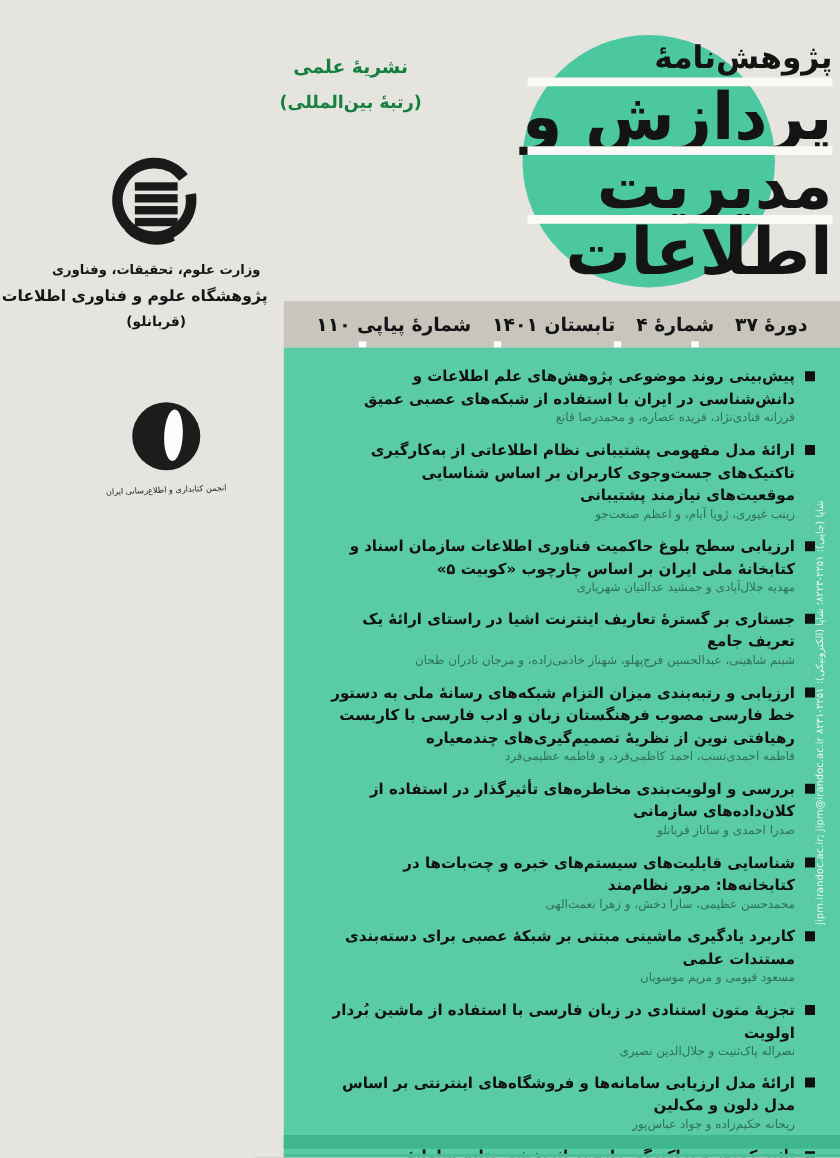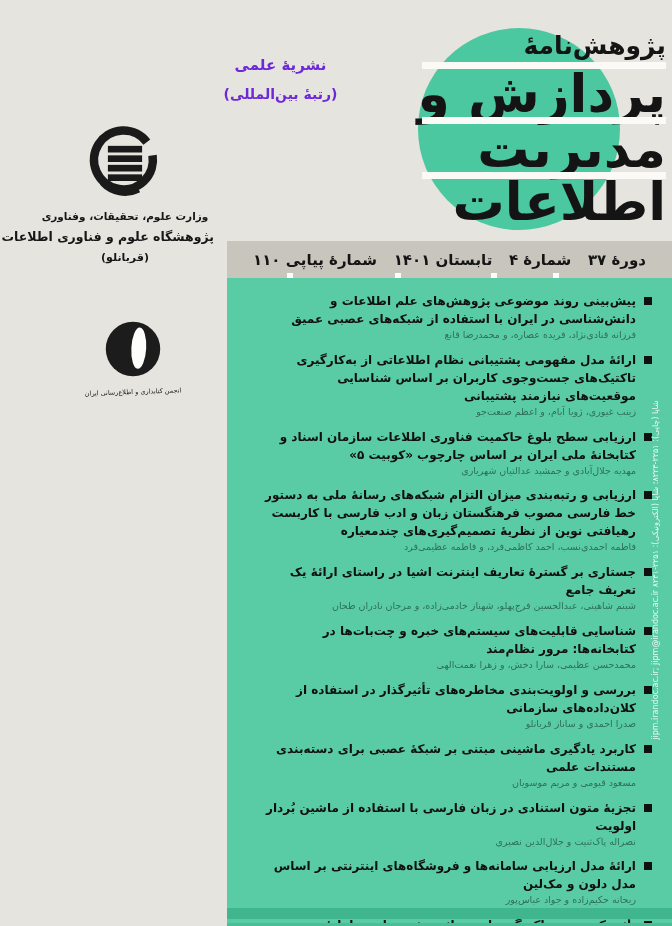--- a/index.html
+++ b/index.html
@@ -1,20 +1,20 @@
 <!DOCTYPE html>
 <html lang="fa"><head>
 <meta charset="utf-8">
 <style>
   html,body{margin:0;padding:0;}
   body{font-family:"DejaVu Sans",sans-serif;background:#9a9a9a;}
   #page{position:relative;width:672px;height:926px;background:#e6e4df;overflow:hidden;margin:0 auto;}
 
   
-  .rank-note{position:absolute;left:188px;top:56px;width:185px;text-align:center;direction:rtl;color:#6d28d9;}
+  .rank-note{position:absolute;left:188px;top:44px;width:185px;text-align:center;direction:rtl;color:#15803d;}
   .rank-note .l1{font-size:15px;font-weight:bold;}
   .rank-note .l2{font-size:14px;font-weight:bold;margin-top:12px;}
 
   
   .masthead{position:absolute;left:408px;top:28px;width:258px;direction:rtl;}
   .masthead .circle{position:absolute;left:10px;top:0;width:202px;height:202px;border-radius:50%;background:#4cc8a1;}
   .masthead .mline{position:relative;text-align:right;direction:rtl;color:#141414;font-weight:bold;white-space:nowrap;padding-left:10px;}
   .masthead .m1{font-size:25px;height:34px;line-height:36px;}
   .masthead .m2,.masthead .m3,.masthead .m4{font-size:52px;}
   .masthead .m2{height:48px;line-height:50px;}
@@ -132,52 +132,52 @@
     <span class="bullet"></span>
     <div>
       <div class="atitle">ارزیابی سطح بلوغ حاکمیت فناوری اطلاعات سازمان اسناد و کتابخانهٔ ملی ایران بر اساس چارچوب «کوبیت ۵»</div>
       <div class="aauthors">مهدیه جلال‌آبادی و جمشید عدالتیان شهریاری</div>
     </div>
   </div>
 
   <div class="article">
     <span class="bullet"></span>
     <div>
+      <div class="atitle">جستاری بر گسترهٔ تعاریف اینترنت اشیا در راستای ارائهٔ یک تعریف جامع</div>
+      <div class="aauthors">شبنم شاهینی، عبدالحسین فرج‌پهلو، شهناز خادمی‌زاده، و مرجان نادران طحان</div>
+    </div>
+  </div>
+
+  <div class="article">
+    <span class="bullet"></span>
+    <div>
       <div class="atitle">ارزیابی و رتبه‌بندی میزان التزام شبکه‌های رسانهٔ ملی به دستور خط فارسی مصوب فرهنگستان زبان و ادب فارسی با کاربست رهیافتی نوین از نظریهٔ تصمیم‌گیری‌های چندمعیاره</div>
       <div class="aauthors">فاطمه احمدی‌نسب، احمد کاظمی‌فرد، و فاطمه عظیمی‌فرد</div>
     </div>
   </div>
 
   <div class="article">
     <span class="bullet"></span>
     <div>
-      <div class="atitle">جستاری بر گسترهٔ تعاریف اینترنت اشیا در راستای ارائهٔ یک تعریف جامع</div>
-      <div class="aauthors">شبنم شاهینی، عبدالحسین فرج‌پهلو، شهناز خادمی‌زاده، و مرجان نادران طحان</div>
+      <div class="atitle">بررسی و اولویت‌بندی مخاطره‌های تأثیرگذار در استفاده از کلان‌داده‌های سازمانی</div>
+      <div class="aauthors">صدرا احمدی و ساناز قربانلو</div>
     </div>
   </div>
 
   <div class="article">
     <span class="bullet"></span>
     <div>
       <div class="atitle">شناسایی قابلیت‌های سیستم‌های خبره و چت‌بات‌ها در کتابخانه‌ها: مرور نظام‌مند</div>
       <div class="aauthors">محمدحسن عظیمی، سارا دخش، و زهرا نعمت‌الهی</div>
     </div>
   </div>
 
   <div class="article">
     <span class="bullet"></span>
     <div>
-      <div class="atitle">بررسی و اولویت‌بندی مخاطره‌های تأثیرگذار در استفاده از کلان‌داده‌های سازمانی</div>
-      <div class="aauthors">صدرا احمدی و ساناز قربانلو</div>
-    </div>
-  </div>
-
-  <div class="article">
-    <span class="bullet"></span>
-    <div>
       <div class="atitle">کاربرد یادگیری ماشینی مبتنی بر شبکهٔ عصبی برای دسته‌بندی مستندات علمی</div>
       <div class="aauthors">مسعود قیومی و مریم موسویان</div>
     </div>
   </div>
 
   <div class="article">
     <span class="bullet"></span>
     <div>
       <div class="atitle">تجزیهٔ متون استنادی در زبان فارسی با استفاده از ماشین بُردار اولویت</div>
       <div class="aauthors">نصراله پاک‌ثنیت و جلال‌الدین نصیری</div>

